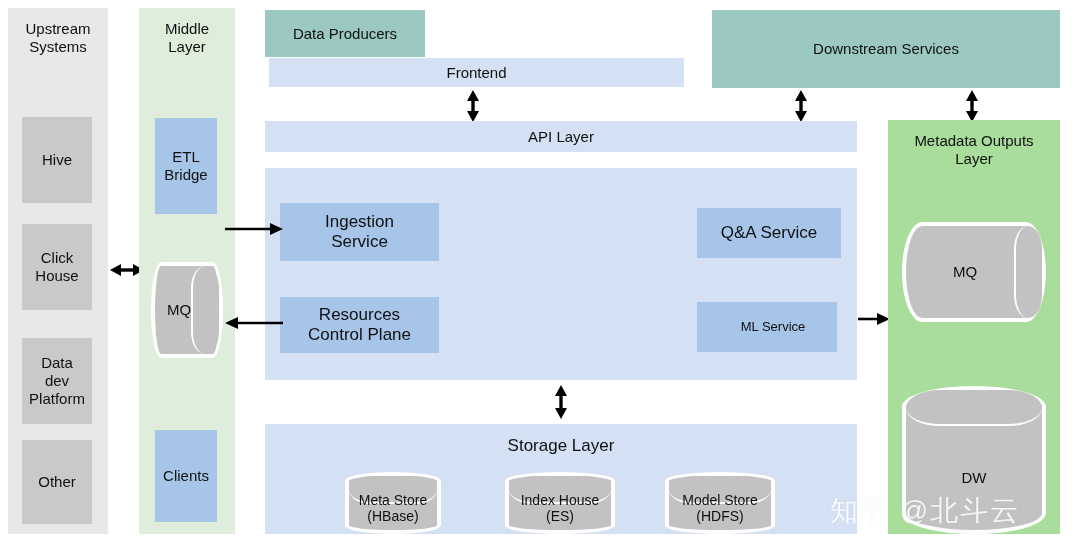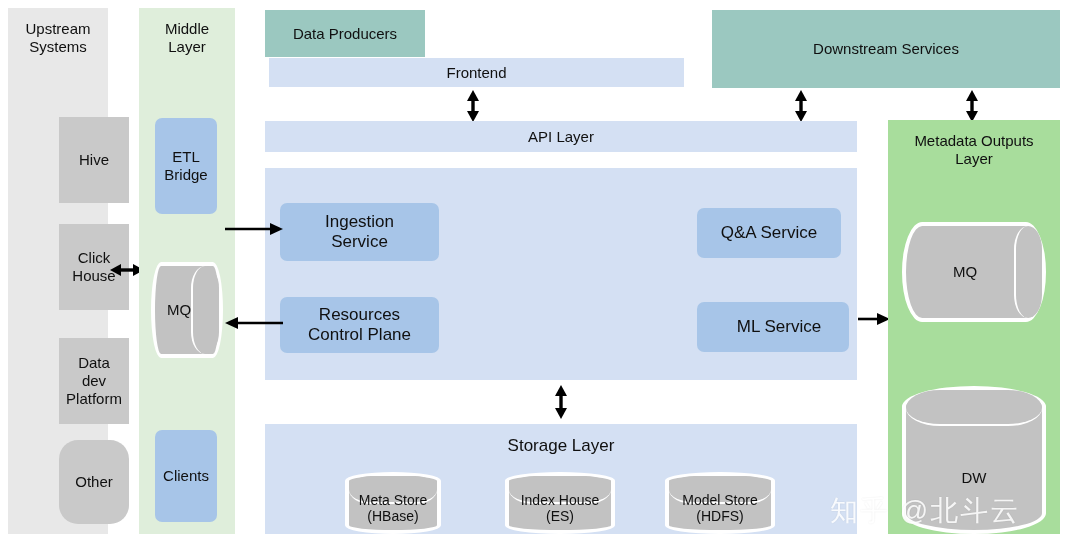--- a/index.html
+++ b/index.html
@@ -25,24 +25,24 @@
     line-height:1.18;
     color:#101010;
   }
   .col-title{
     align-items:flex-start;
     justify-content:center;
     padding-top:12px;
   }
   
   .c-gray-col{background:#e8e8e8;}
-  .c-gray-item{background:#c9c9c9;margin-left:37px;}
+  .c-gray-item{background:#c9c9c9;}
   .c-green-col{background:#dfeedb;}
   .c-green-col2{background:#a8dd9c;}
-  .c-blue-item{background:#a7c5e8;border-radius:7px;}
+  .c-blue-item{background:#a7c5e8;}
   .c-blue-pane{background:#d4e0f3;}
   .c-teal{background:#9bc8c0;}
 
   
   .cyl{
     position:absolute;
     box-sizing:border-box;
   }
   .cyl .body{
     position:absolute;
@@ -116,21 +116,21 @@
       <div>House</div>
     </div>
   </div>
   <div class="box c-gray-item" style="left:22px;top:338px;width:70px;height:86px;font-size:15px;">
     <div>
       <div>Data</div>
       <div>dev</div>
       <div>Platform</div>
     </div>
   </div>
-  <div class="box c-gray-item" style="left:22px;top:440px;width:70px;height:84px;font-size:15px;border-radius:19px;">
+  <div class="box c-gray-item" style="left:22px;top:440px;width:70px;height:84px;font-size:15px;">
     <span>Other</span>
   </div>
 
   <div class="arrow" style="left:110px;top:258px;">
     <svg width="34" height="24" viewBox="0 0 34 24">
       <line x1="8" y1="12" x2="26" y2="12" stroke="#000" stroke-width="3.4"></line>
       <polygon points="0,12 11,6 11,18" fill="#000"></polygon>
       <polygon points="34,12 23,6 23,18" fill="#000"></polygon>
     </svg>
   </div>
@@ -206,21 +206,21 @@
   </div>
   <div class="box c-blue-item" style="left:280px;top:297px;width:159px;height:56px;font-size:17px;">
     <div>
       <div>Resources</div>
       <div>Control Plane</div>
     </div>
   </div>
   <div class="box c-blue-item" style="left:697px;top:208px;width:144px;height:50px;font-size:17px;">
     <span>Q&amp;A Service</span>
   </div>
-  <div class="box c-blue-item" style="left:697px;top:302px;width:152px;height:50px;font-size:17px;padding-left:12px;">
+  <div class="box c-blue-item" style="left:697px;top:302px;width:140px;height:50px;font-size:13px;padding-left:12px;">
     <span>ML Service</span>
   </div>
 
   <div class="arrow" style="left:225px;top:219px;">
     <svg width="58" height="20" viewBox="0 0 58 20">
       <line x1="0" y1="10" x2="48" y2="10" stroke="#000" stroke-width="2.6"></line>
       <polygon points="58,10 45,4 45,16" fill="#000"></polygon>
     </svg>
   </div>
 

